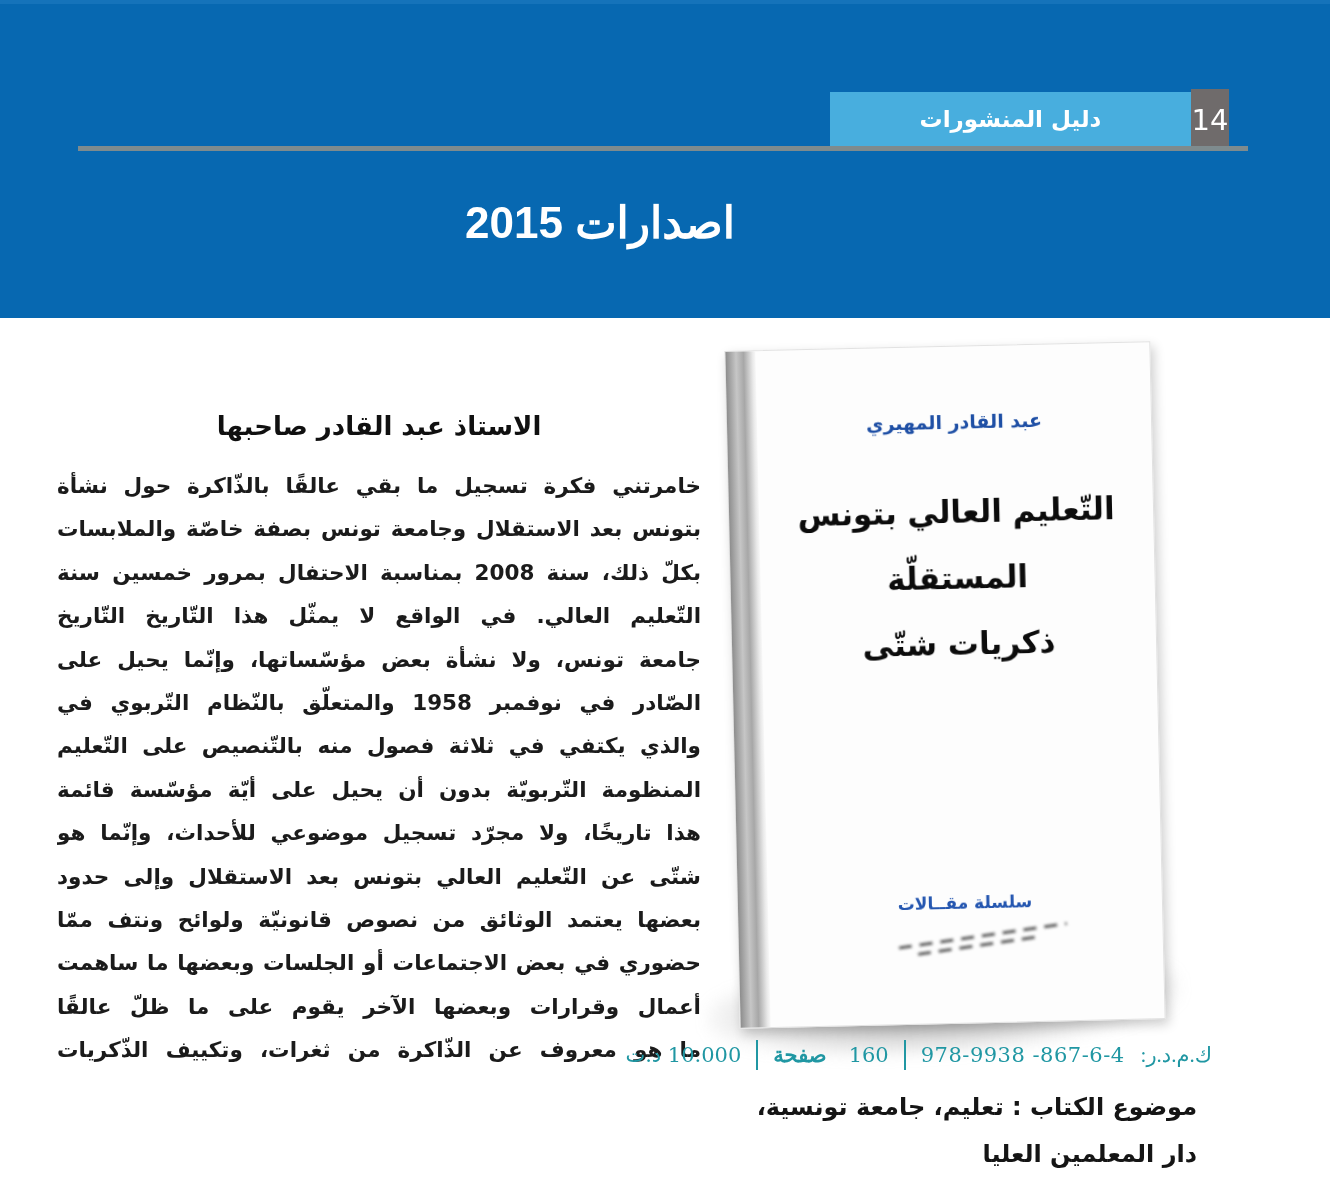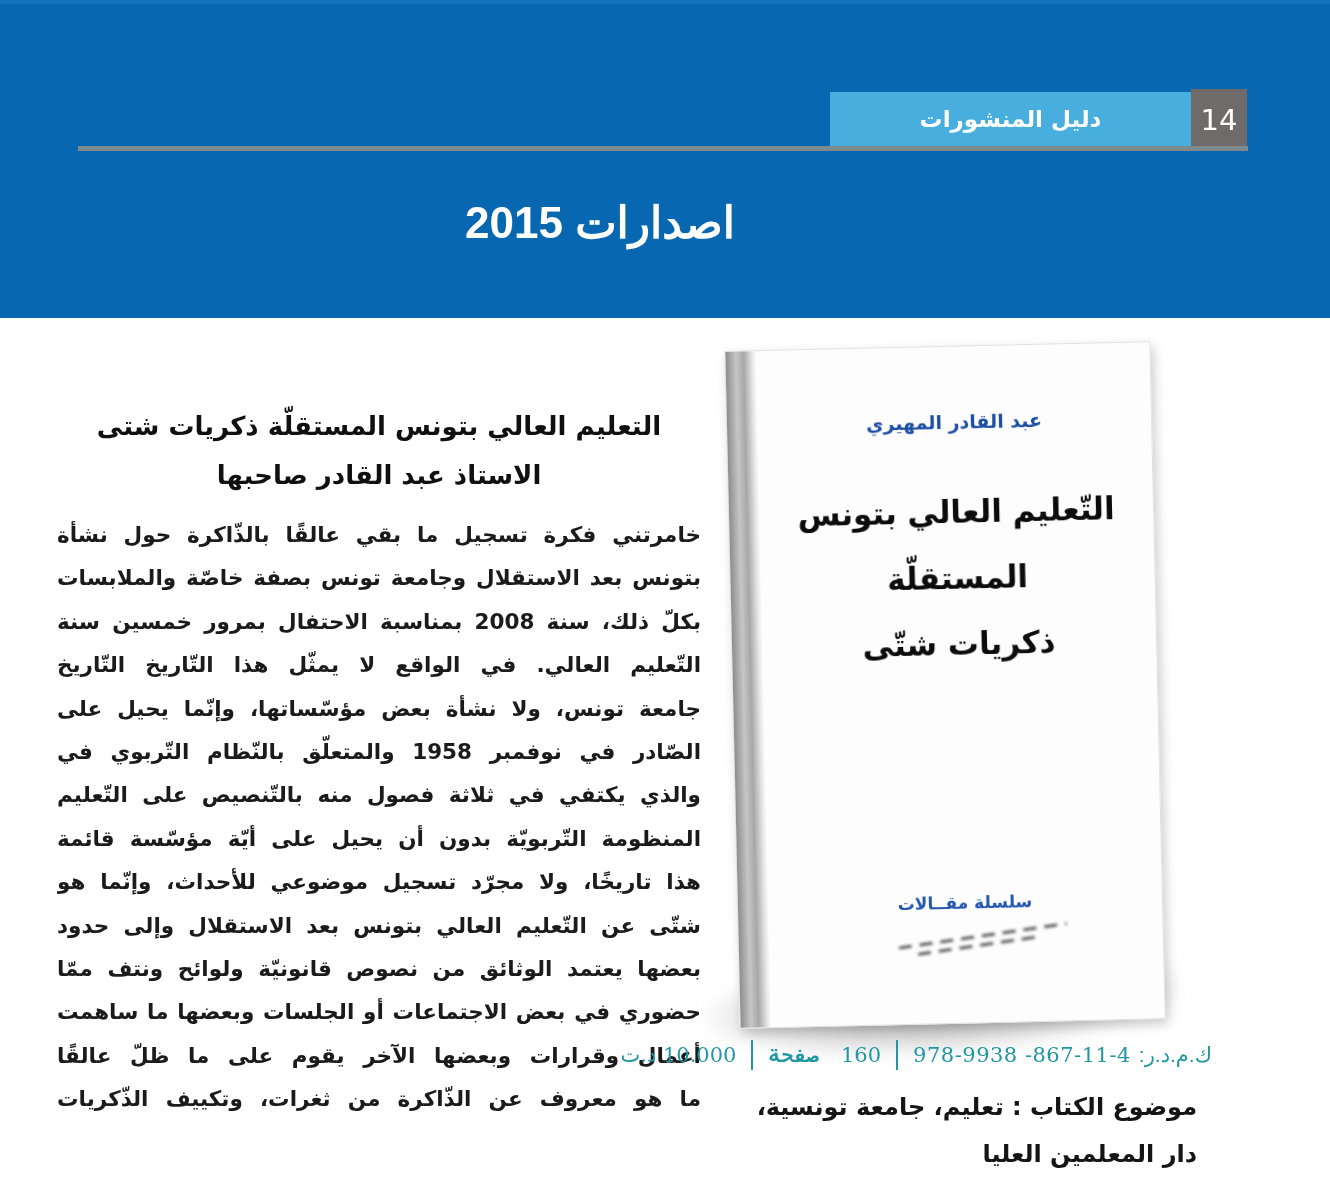--- a/index.html
+++ b/index.html
@@ -5,21 +5,21 @@
   html,body{margin:0;padding:0;background:#e8e8e8;}
   .page{position:relative;width:1330px;height:1200px;background:#ffffff;overflow:hidden;
         font-family:"DejaVu Sans",sans-serif;-webkit-font-smoothing:antialiased;}
 
   
   .header{position:absolute;top:0;left:0;width:1330px;height:318px;background:#0768b1;}
   .header-topstrip{position:absolute;top:0;left:0;width:1330px;height:4px;background:#1573ba;}
   .guide-tab{position:absolute;left:830px;top:92px;width:361px;height:54px;background:#48aede;
              color:#ffffff;display:flex;align-items:center;justify-content:center;
              font-size:23px;font-weight:bold;letter-spacing:1px;}
-  .pagenum{position:absolute;left:1191px;top:89px;width:56px;height:62px;background:#6f6b6b;
+  .pagenum{position:absolute;left:1191px;top:89px;width:38px;height:62px;background:#6f6b6b;
            color:#ffffff;display:flex;align-items:center;justify-content:center;font-size:29px;}
   .hrule{position:absolute;left:78px;top:146px;width:1170px;height:5px;background:#7e8b8e;}
   .banner-title{position:absolute;left:0;top:194px;width:1200px;text-align:center;color:#ffffff;
                 font-size:44px;font-weight:bold;line-height:58px;
                 font-family:Liberation Sans, sans-serif;direction:rtl;}
 
   
   .article{position:absolute;left:57px;top:402px;width:644px;direction:rtl;color:#141414;}
   .article-title{text-align:center;font-size:26px;font-weight:bold;line-height:49px;color:#101010;}
   .body-text{margin-top:13px;font-size:21.5px;font-weight:bold;color:#1b1b1b;}
@@ -46,25 +46,25 @@
                 font-size:17px;font-weight:bold;filter:blur(0.5px);direction:rtl;}
   .cover-scribble{position:absolute;top:588px;left:160px;width:170px;height:16px;
                   transform:rotate(-7deg);filter:blur(1.6px);}
   .cover-scribble .s1,.cover-scribble .s2{height:3px;background:repeating-linear-gradient(90deg,
                   #5a5a5a 0 13px,transparent 13px 21px);margin-bottom:6px;border-radius:2px;}
   .cover-scribble .s2{margin-left:18px;width:120px;}
 
   
   .meta{position:absolute;top:1040px;right:118px;direction:rtl;color:#2097a3;font-size:21px;
         display:flex;align-items:center;font-family:"DejaVu Serif","DejaVu Sans",serif;}
-  .meta .isbn-label{font-family:Liberation Sans, sans-serif;margin-left:8px;}
+  .meta .isbn-label{font-family:Liberation Serif, serif;margin-left:16px;}
   .meta .isbn-value{letter-spacing:0.5px;}
   .meta-bar{width:2px;height:30px;background:#2097a3;margin:0 15px;}
   .meta .pages-value{margin-left:22px;}
-  .meta .pages-label{font-weight:bold;font-family:Liberation Mono, monospace;text-align:right;}
+  .meta .pages-label{font-weight:bold;font-family:Liberation Serif, serif;text-align:right;}
   .meta .price{white-space:nowrap;margin-left:16px;}
 
   
   .subject{position:absolute;top:1084px;right:133px;direction:rtl;text-align:right;
            font-size:24px;font-weight:bold;color:#151515;line-height:47px;}
 </style>
 </head>
 <body>
 
 <div class="page">
@@ -76,21 +76,20 @@
     </div>
     <div class="pagenum">
       <span>14</span>
     </div>
     <div class="hrule"></div>
     <div class="banner-title">اصدارات 2015</div>
   </div>
 
   <div class="article" dir="rtl">
     <div class="article-title">
-      <div>التعليم العالي بتونس المستقلّة ذكريات شتى</div>
       <div>الاستاذ عبد القادر صاحبها</div>
     </div>
     <div class="body-text">
       <div class="body-line">خامرتني فكرة تسجيل ما بقي عالقًا بالذّاكرة حول نشأة التّعليم العالي</div>
       <div class="body-line">بتونس بعد الاستقلال وجامعة تونس بصفة خاصّة والملابسات التي حفّت</div>
       <div class="body-line">بكلّ ذلك، سنة 2008 بمناسبة الاحتفال بمرور خمسين سنة على نشأة</div>
       <div class="body-line">التّعليم العالي. في الواقع لا يمثّل هذا التّاريخ التّاريخ الحقيقي لنشأة</div>
       <div class="body-line">جامعة تونس، ولا نشأة بعض مؤسّساتها، وإنّما يحيل على القانون</div>
       <div class="body-line">الصّادر في نوفمبر 1958 والمتعلّق بالنّظام التّربوي في تونس المستقلّة</div>
       <div class="body-line">والذي يكتفي في ثلاثة فصول منه بالتّنصيص على التّعليم العالي ضمن</div>
@@ -116,21 +115,21 @@
       <div class="cover-series">سلسلة مقــالات</div>
       <div class="cover-scribble">
         <div class="s1"></div>
           <div class="s2"></div>
       </div>
     </div>
   </div>
 
   <div class="meta" dir="rtl">
     <span class="isbn-label">ك.م.د.ر:</span>
-    <span class="isbn-value" dir="ltr">978-9938 -867-11-4</span>
+    <span class="isbn-value" dir="ltr">978-9938 -867-6-4</span>
     <span class="meta-bar"></span>
     <span class="pages-value">160</span>
     <span class="pages-label">صفحة</span>
     <span class="meta-bar"></span>
     <span class="price">10.000 د.ت</span>
   </div>
 
   <div class="subject" dir="rtl">
     <div>موضوع الكتاب : تعليم، جامعة تونسية،</div>
     <div>دار المعلمين العليا</div>

